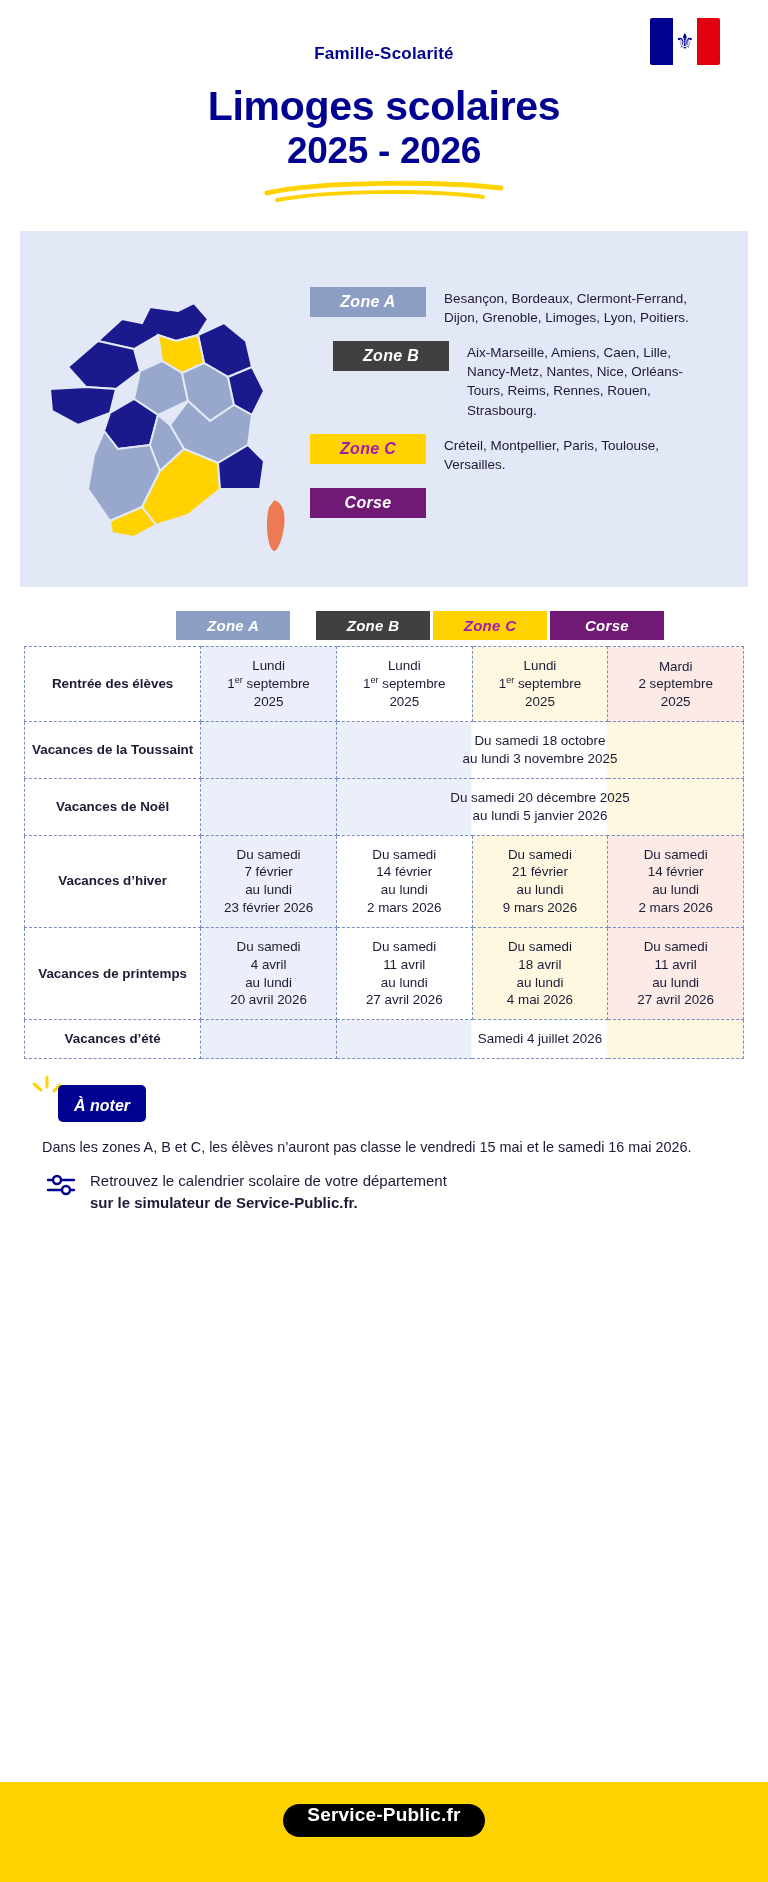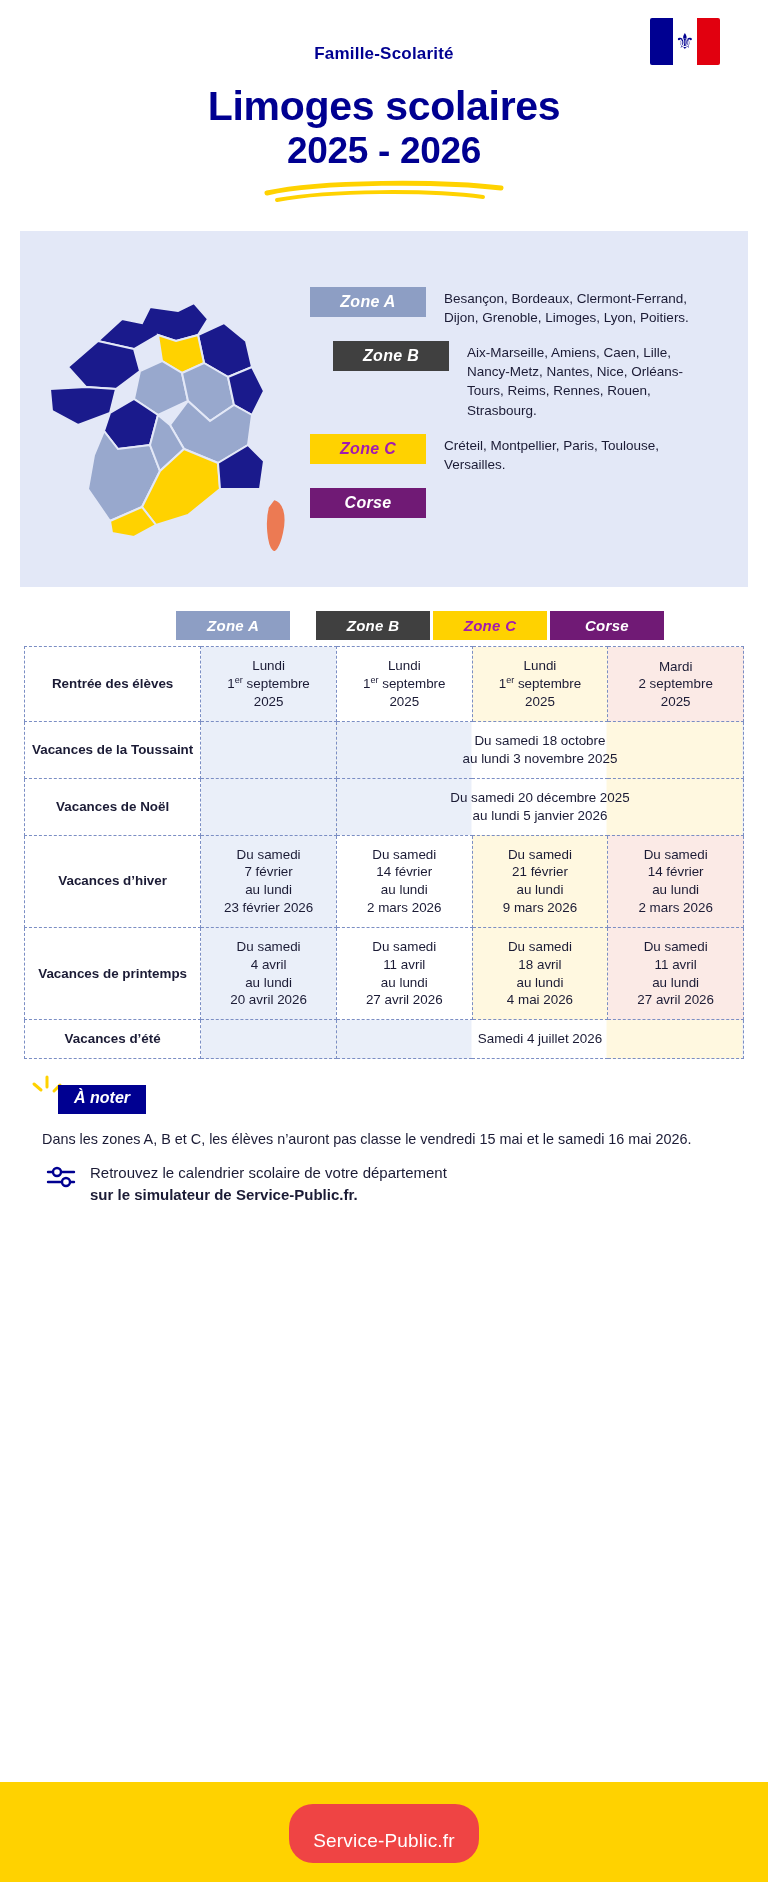--- a/index.html
+++ b/index.html
@@ -182,22 +182,22 @@
 
   
   .notewrap { margin-top: 26px; padding: 0 10px; position: relative; }
   .note-badge {
     display: inline-block;
     background: #000091;
     color: #ffffff;
     font-weight: bold;
     font-style: italic;
     font-size: 16px;
-    padding: 4px 16px 7px;
-    border-radius: 0;
+    padding: 12px 16px 7px;
+    border-radius: 5px;
     position: relative;
     margin-left: 28px;
   }
   .sparkle {
     position: absolute;
     left: 10px;
     top: -10px;
     width: 34px;
     height: 34px;
   }
@@ -229,25 +229,25 @@
     bottom: 0;
     width: 768px;
     height: 100px;
     background: #ffd200;
     display: flex;
     align-items: flex-start;
     justify-content: center;
   }
   .footer-logo {
     margin-top: 22px;
-    background: #ef4444;
+    background: #000000;
     color: #ffffff;
-    font-weight: normal;
+    font-weight: bold;
     font-size: 19px;
-    padding: 26px 24px 11px;
+    padding: 0 24px 11px;
     border-radius: 24px;
     letter-spacing: .2px;
   }
 </style>
 </head>
 <body>
 
 <div class="page">
 
   <div class="header">

